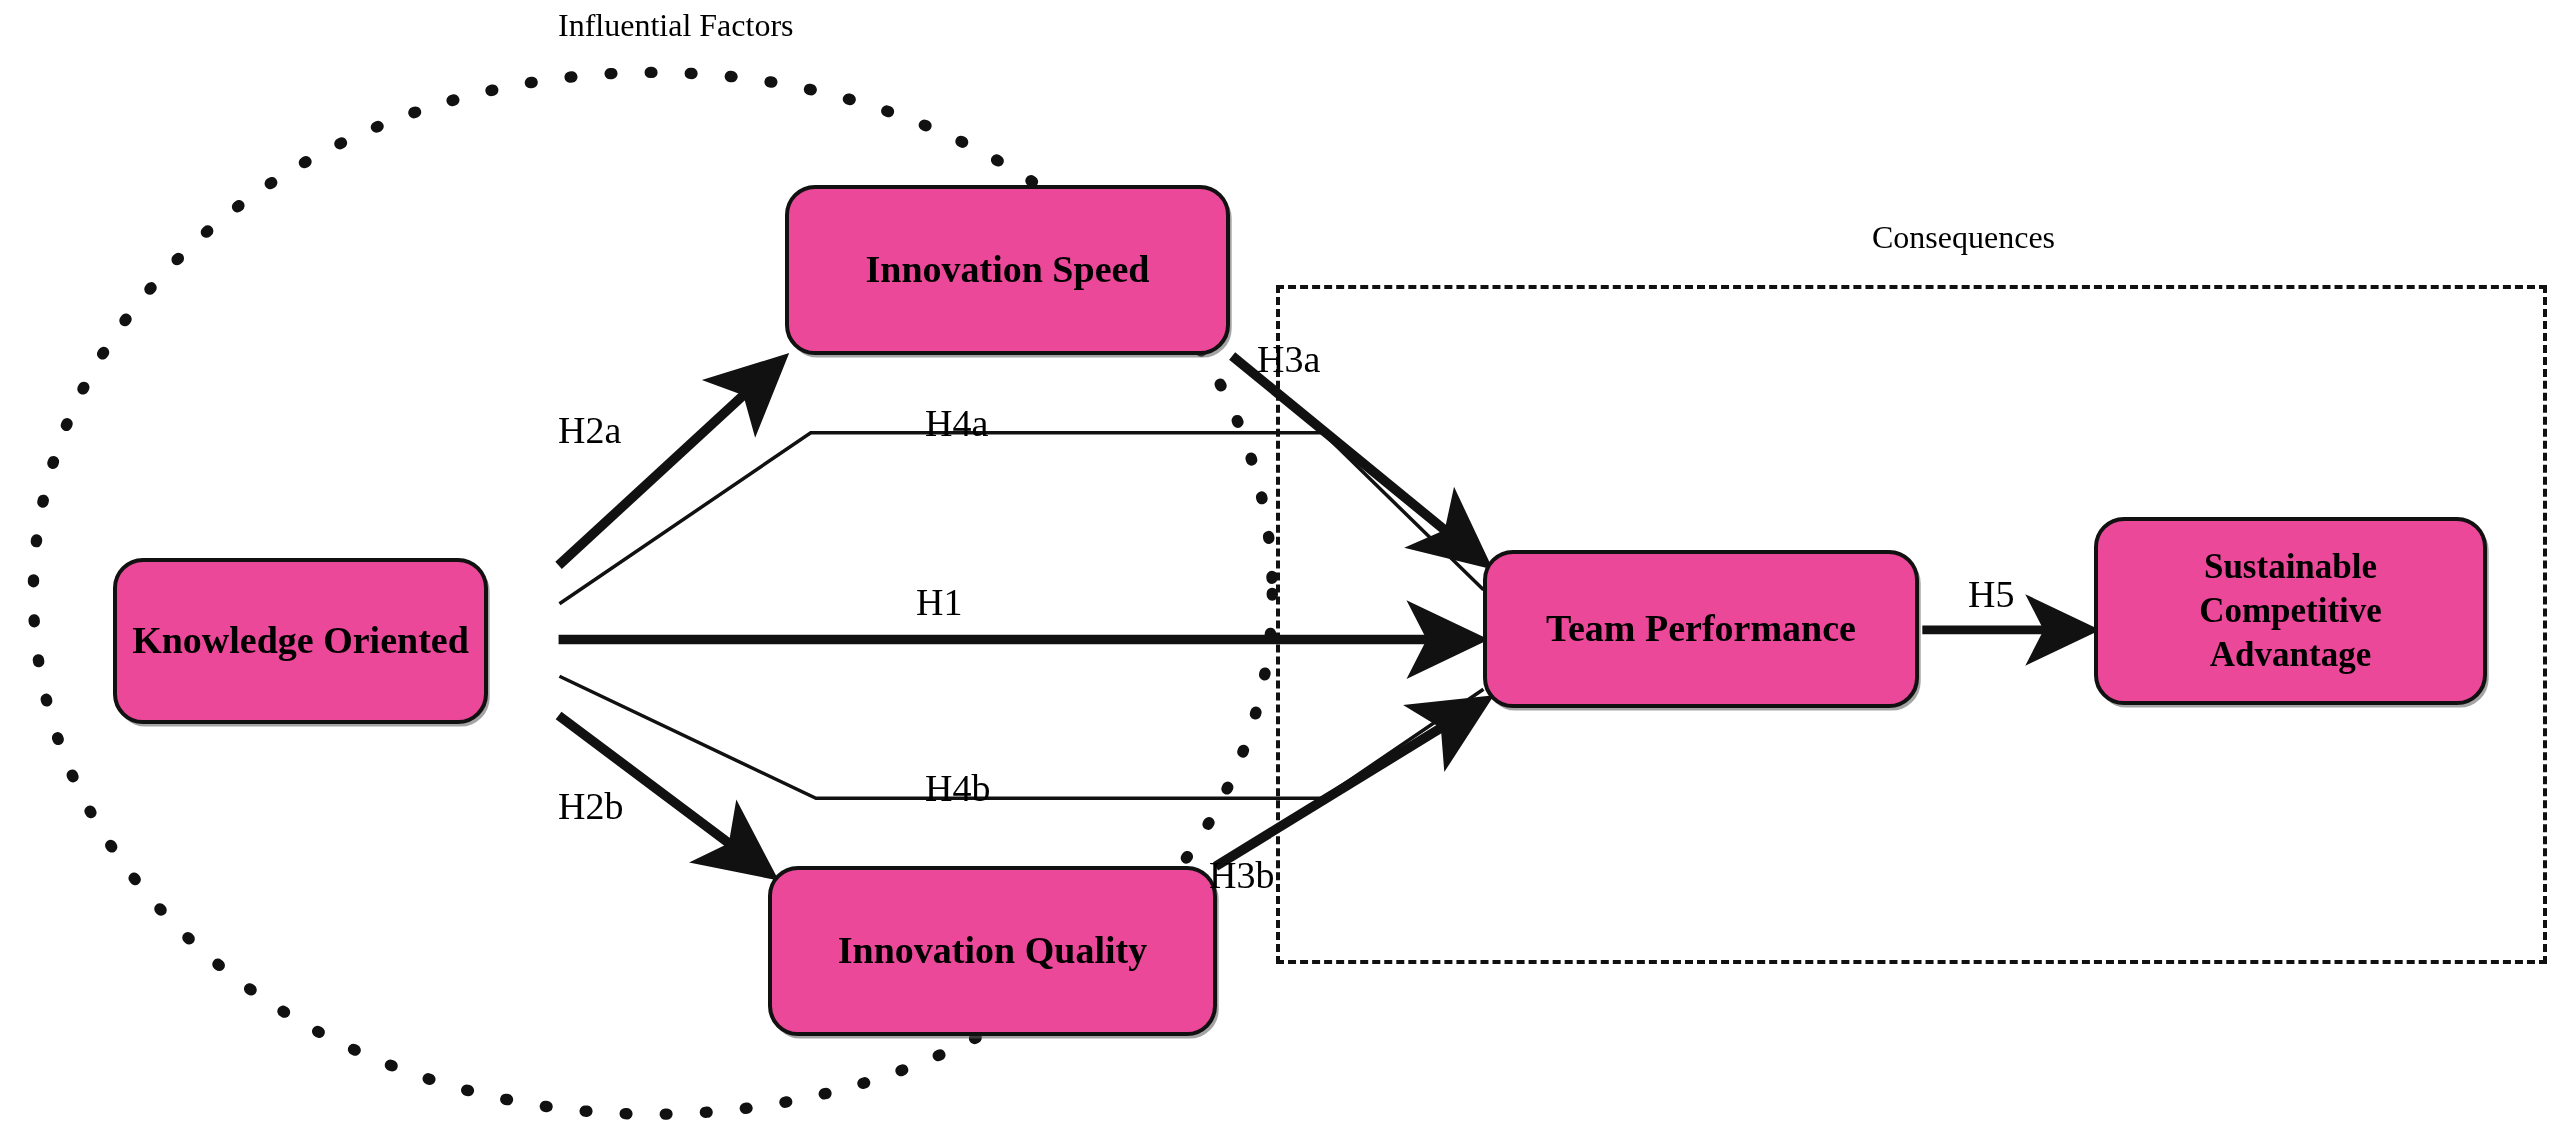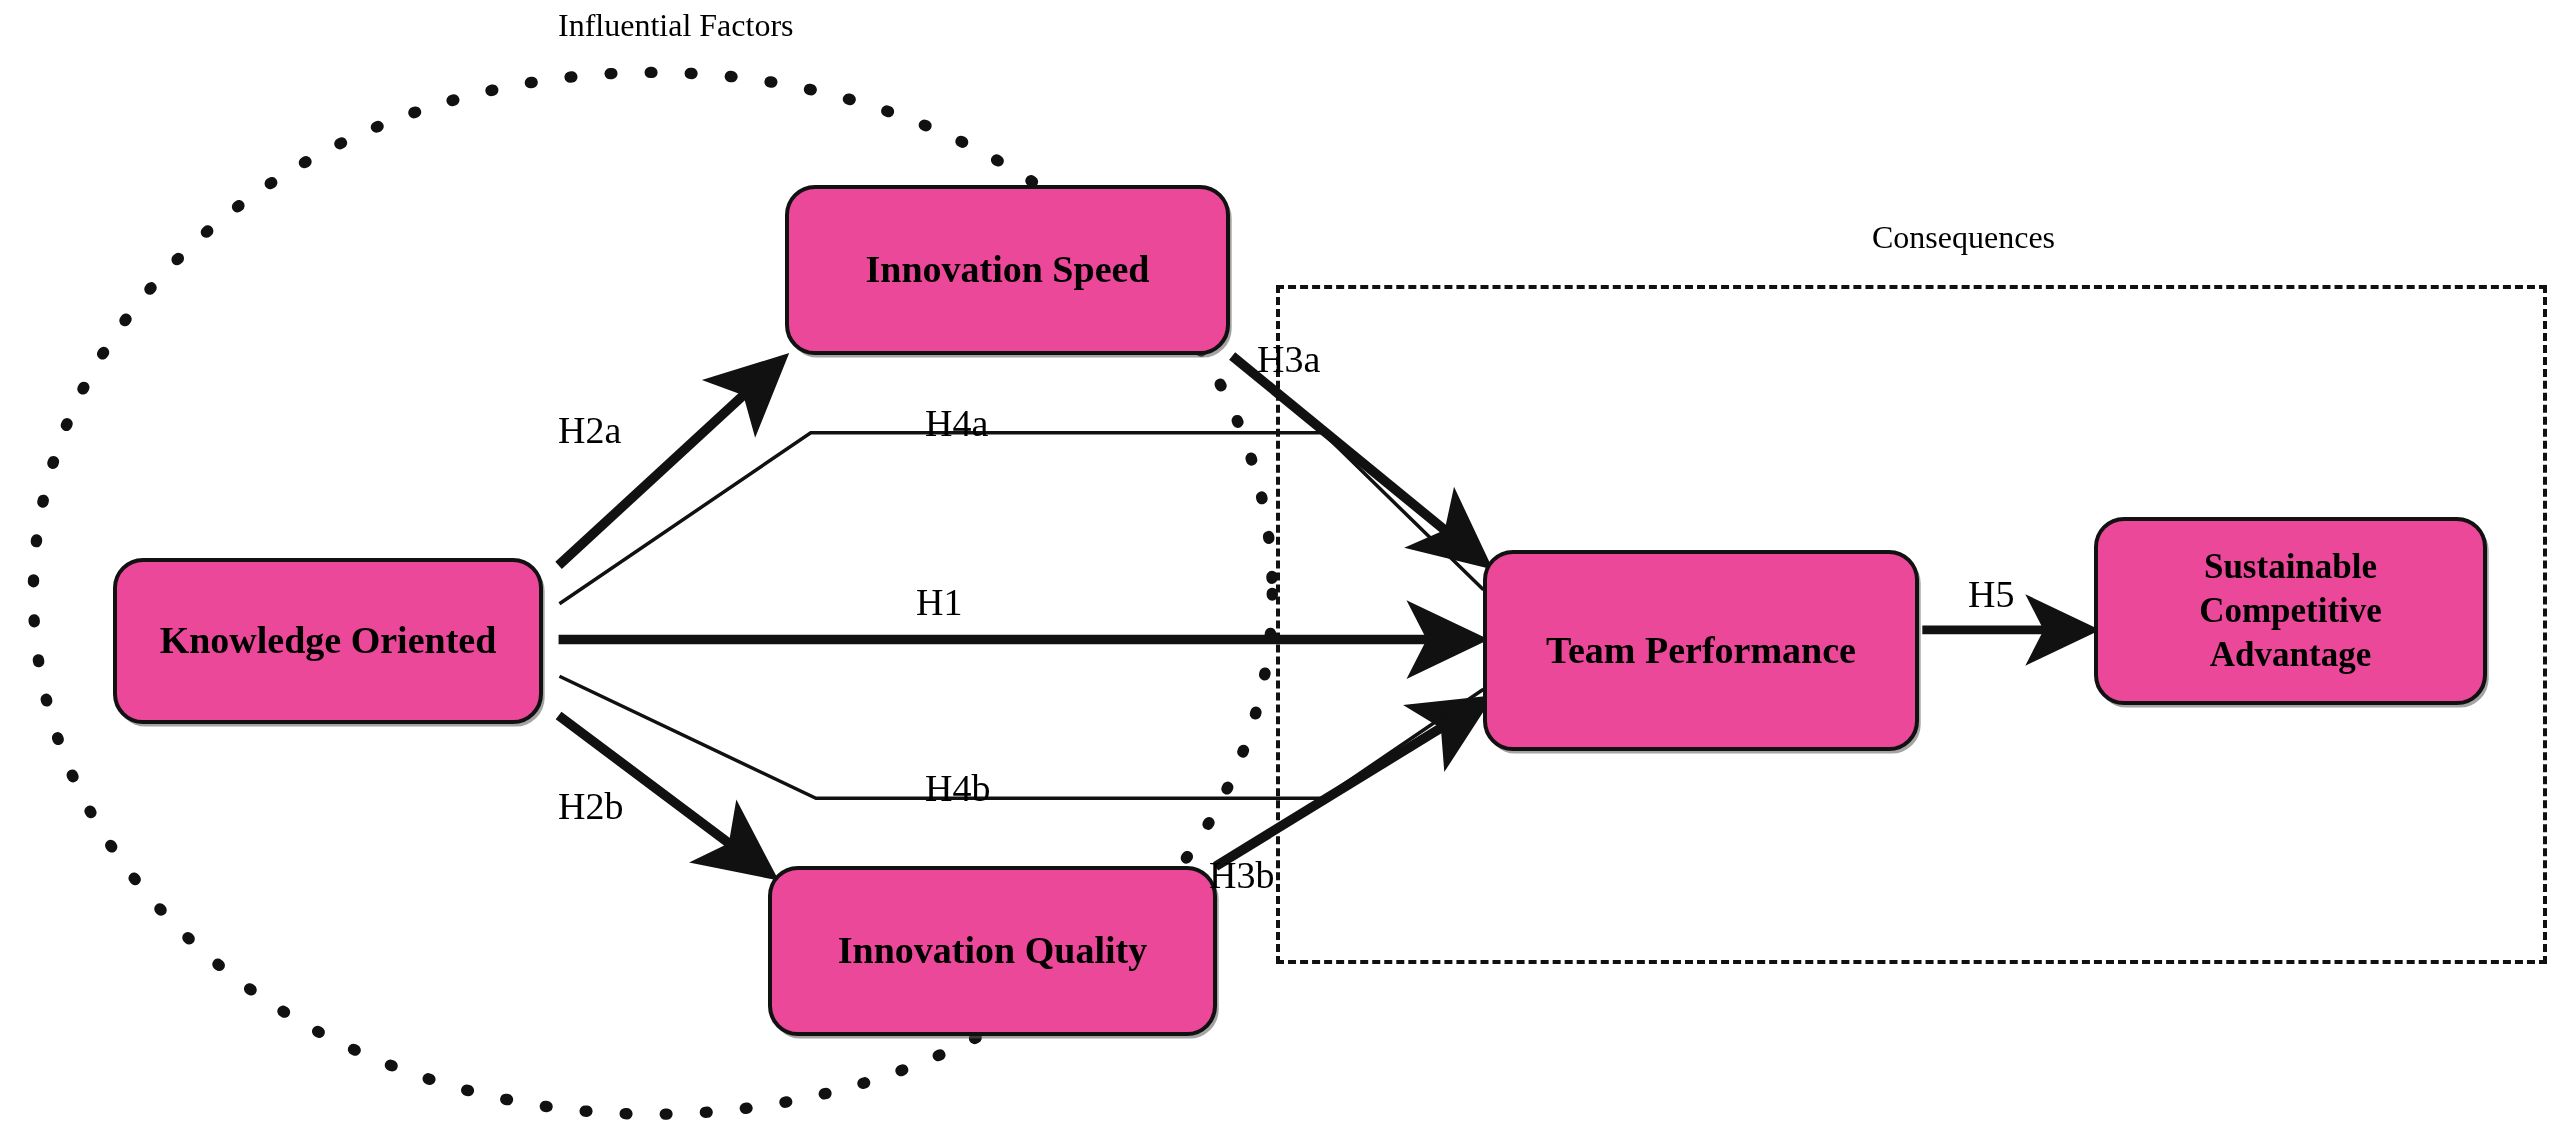--- a/index.html
+++ b/index.html
@@ -33,24 +33,24 @@
     align-items: center;
     justify-content: center;
     text-align: center;
     font-weight: bold;
     color: #000000;
     line-height: 1.25;
     box-shadow: 2.6px 3.5px 0 -0.9px rgba(90,90,90,0.55);
     z-index: 5;
   }
   .node span { display: block; }
-  .node-kol        { left: 113px;  top: 558px;  width: 430px; height: 166px; font-size: 38px; }
+  .node-kol        { left: 113px;  top: 558px;  width: 375px; height: 166px; font-size: 38px; }
   .node-speed      { left: 785px;  top: 185px;  width: 445px; height: 170px; font-size: 38px; }
   .node-quality    { left: 768px;  top: 866px;  width: 449px; height: 170px; font-size: 38px; }
-  .node-team       { left: 1483px; top: 550px;  width: 436px; height: 201px; font-size: 38px; }
+  .node-team       { left: 1483px; top: 550px;  width: 436px; height: 158px; font-size: 38px; }
   .node-sca        { left: 2094px; top: 517px;  width: 393px; height: 188px; font-size: 35px; align-items: center; }
 
   
   .group-label {
     position: absolute;
     font-size: 32px;
     color: #000000;
     white-space: nowrap;
     z-index: 6;
   }

